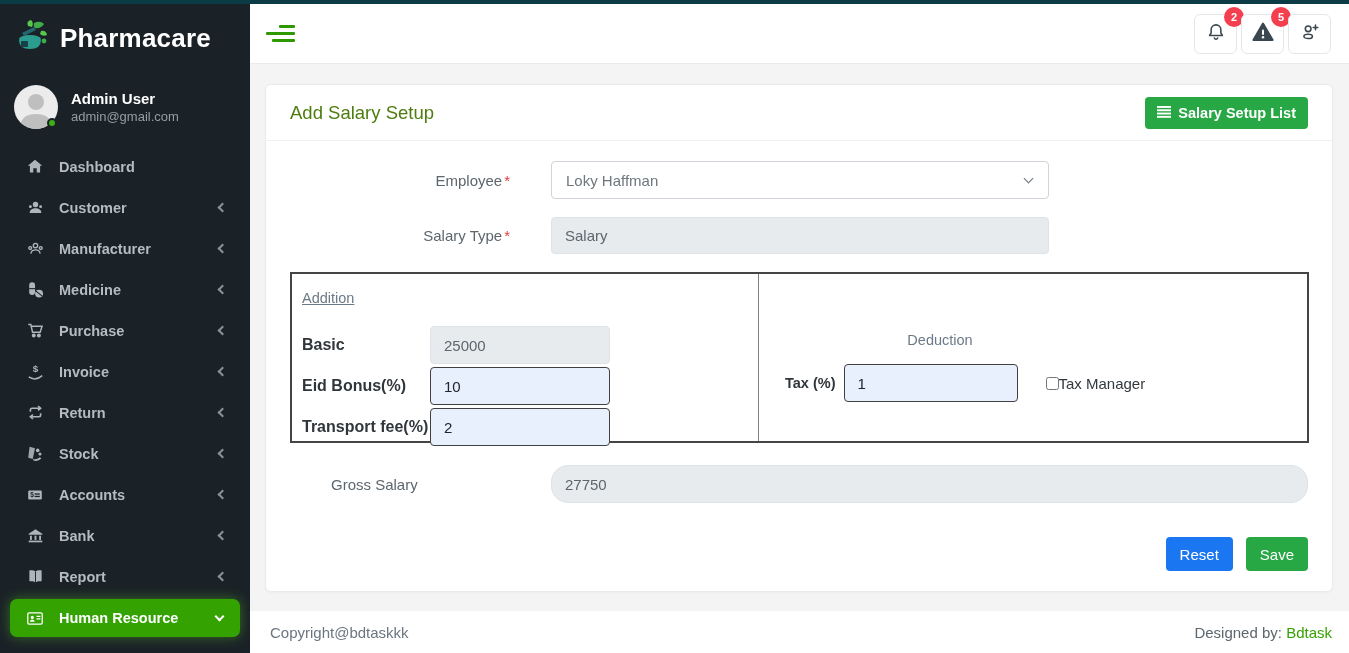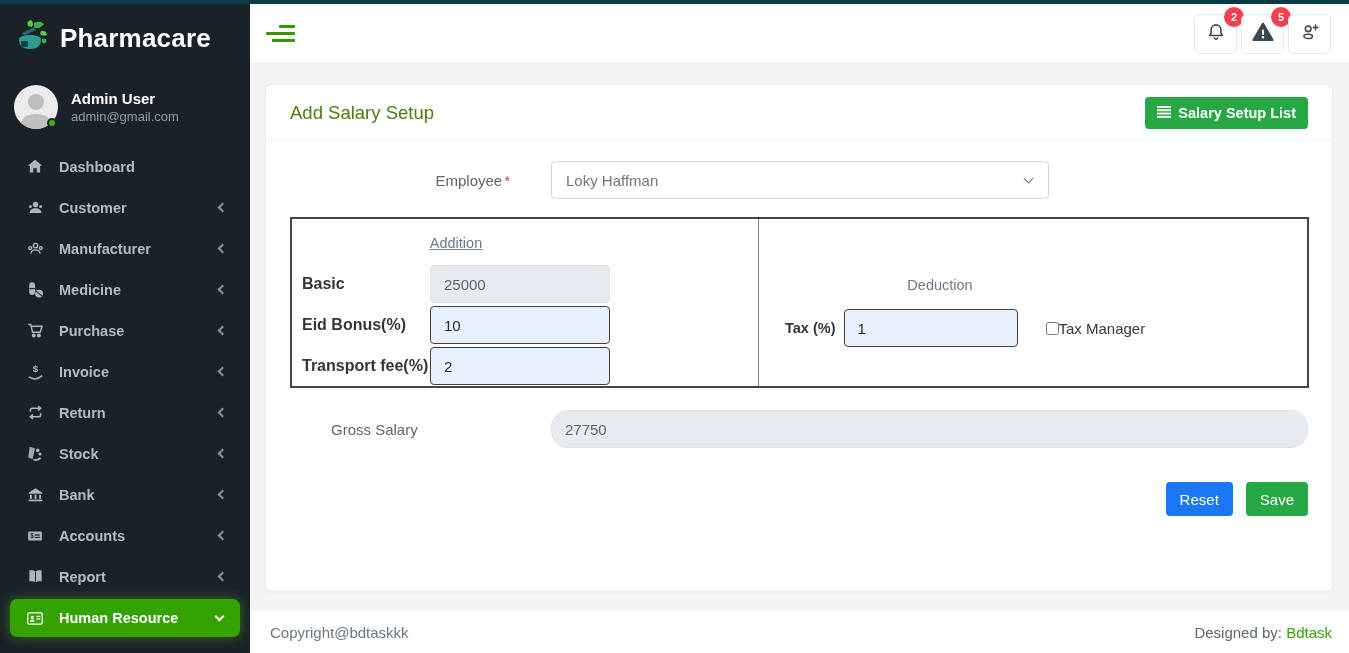--- a/index.html
+++ b/index.html
@@ -55,21 +55,21 @@
   .sel-chev { width:7px; height:7px; border-left:1.5px solid #6a737a; border-bottom:1.5px solid #6a737a; transform:rotate(-45deg); margin-top:-4px; }
   input { font-family:inherit; }
   .inp { height:38px; border-radius:4px; font-size:15px; padding:0 13px; outline:none; }
   .inp-disabled { background:#e8ebee; border:1px solid #dfe3e7; color:#5d666d; }
   .inp-blue { background:#e8f0fe; border:1px solid #404040; color:#20262b; }
   .st-input { width:498px; height:37px; }
 
   .salary-table { display:flex; width:1019px; height:171px; border:2px solid #454545; margin-top:15px; }
   .cell-left { width:466px; padding:16px 0 0 10px; }
   .cell-right { flex:1; border-left:1px solid #7f7f7f; }
-  .sec-header { width:308px; text-align:center; font-size:14.5px; color:#6b7a87; text-decoration:underline; margin-bottom:14px; }
+  .sec-header { width:308px; text-align:left; font-size:14.5px; color:#6b7a87; text-decoration:underline; margin-bottom:20px; }
   .trow { display:flex; align-items:center; margin-bottom:3px; }
   .tlabel { width:128px; font-size:16px; font-weight:bold; color:#30363b; }
   .t-inp { width:180px; }
   .ded-header { display:block; width:120px; text-align:center; margin:58px 0 0 121px; font-size:14.5px; color:#6b7a87; }
   .tax-row { display:flex; align-items:center; margin:16px 0 0 26px; }
   .tax-label { font-size:14.5px; font-weight:bold; color:#30363b; margin-right:8px; }
   .tax-inp { width:174px; }
   .cb-group { display:flex; align-items:center; margin-left:28px; }
   .cb-group input { width:13px; height:13px; margin:0; }
   .cb-label { font-size:15px; color:#33393e; }
@@ -210,41 +210,41 @@
             <circle cx="13" cy="6" r="2"></circle>
             <circle cx="15.5" cy="10" r="1.7"></circle>
             <path d="M8 17 q5 2 9-2 l-1.5-1.5 q-3.5 3-7.5 2 Z"></path>
           </svg>
         </span>
       <span class="lbl">Stock</span>
       <span class="chev-left"></span>
     </li>
     <li class="mi">
       <span class="ic">
+          <svg width="20" height="16" viewBox="0 0 20 20" fill="currentColor">
+            <rect x="1.5" y="4.5" width="17" height="11" rx="1.5"></rect>
+            <text x="4" y="13" font-size="8" fill="#1b2227" font-weight="bold">$</text>
+            <rect x="9.5" y="8" width="6.5" height="1.6" fill="#1b2227"></rect>
+            <rect x="9.5" y="11" width="6.5" height="1.6" fill="#1b2227"></rect>
+          </svg>
+        </span>
+      <span class="lbl">Accounts</span>
+      <span class="chev-left"></span>
+    </li>
+    <li class="mi">
+      <span class="ic">
           <svg width="19" height="17" viewBox="0 0 20 20" fill="currentColor">
             <path d="M2 8 L10 2.5 L18 8 v1.2 H2 Z"></path>
             <rect x="3.5" y="10.2" width="2.2" height="5"></rect>
             <rect x="8.9" y="10.2" width="2.2" height="5"></rect>
             <rect x="14.3" y="10.2" width="2.2" height="5"></rect>
             <rect x="2" y="16" width="16" height="2"></rect>
           </svg>
         </span>
       <span class="lbl">Bank</span>
-      <span class="chev-left"></span>
-    </li>
-    <li class="mi">
-      <span class="ic">
-          <svg width="20" height="16" viewBox="0 0 20 20" fill="currentColor">
-            <rect x="1.5" y="4.5" width="17" height="11" rx="1.5"></rect>
-            <text x="4" y="13" font-size="8" fill="#1b2227" font-weight="bold">$</text>
-            <rect x="9.5" y="8" width="6.5" height="1.6" fill="#1b2227"></rect>
-            <rect x="9.5" y="11" width="6.5" height="1.6" fill="#1b2227"></rect>
-          </svg>
-        </span>
-      <span class="lbl">Accounts</span>
       <span class="chev-left"></span>
     </li>
     <li class="mi">
       <span class="ic">
           <svg width="19" height="17" viewBox="0 0 20 20" fill="currentColor">
             <path d="M10 4.2 C8.4 2.9 5.9 2.6 2.8 2.9 V15.6 c3.1-.3 5.6 0 7.2 1.3 1.6-1.3 4.1-1.6 7.2-1.3 V2.9 C14.1 2.6 11.6 2.9 10 4.2 Z"></path>
             <line x1="10" y1="4.2" x2="10" y2="16.9" stroke="#1b2227" stroke-width="1.1"></line>
           </svg>
         </span>
       <span class="lbl">Report</span>
@@ -327,20 +327,24 @@
     <div class="card-body">
 
       <div class="frow">
         <div class="flabel"><span>Employee</span><span class="req">*</span></div>
         <div class="select-box">
           <span>Loky Haffman</span>
           <span class="sel-chev"></span>
         </div>
       </div>
 
+      <div class="frow">
+        <div class="flabel"><span>Salary Type</span><span class="req">*</span></div>
+        <input class="inp inp-disabled st-input" disabled="" value="Salary" style="">
+      </div>
 
       <div class="salary-table">
         <div class="cell-left">
           <div class="sec-header">Addition</div>
           <div class="trow">
             <span class="tlabel">Basic</span>
             <input class="inp inp-disabled t-inp" disabled="" value="25000" style="">
           </div>
           <div class="trow">
             <span class="tlabel">Eid Bonus(%)</span>

